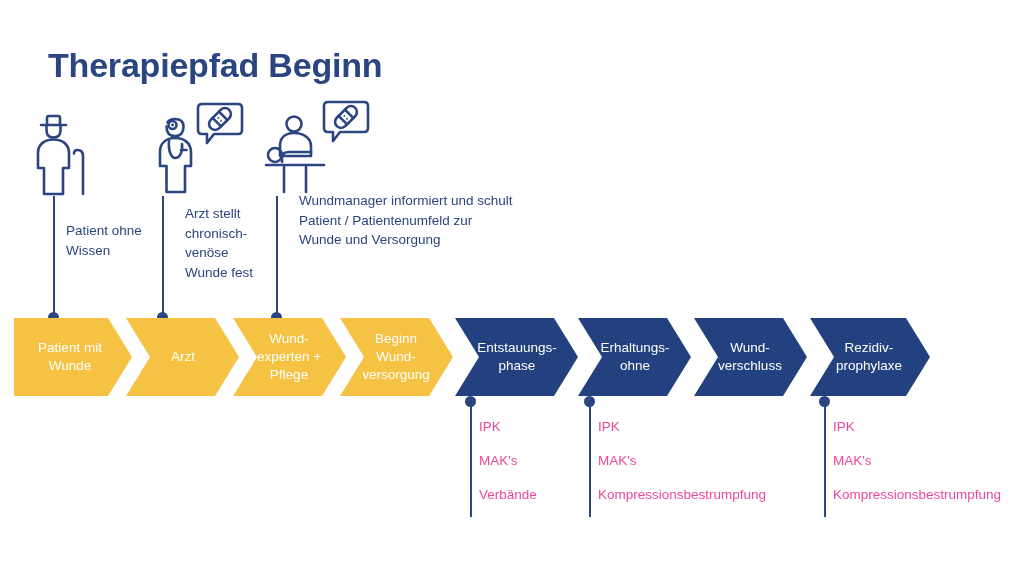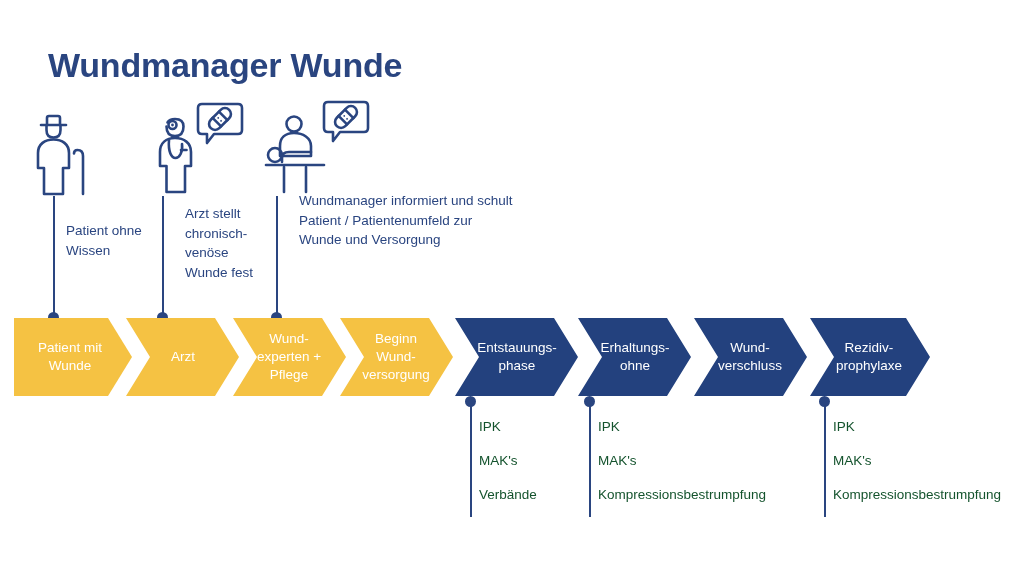--- a/index.html
+++ b/index.html
@@ -93,31 +93,31 @@
     position: absolute;
     width: 11px;
     height: 11px;
     border-radius: 50%;
     background: #2A4580;
   }
   .bot-item {
     position: absolute;
     font-size: 13.5px;
     line-height: 18px;
-    color: #14532d;
+    color: #ec4899;
     white-space: nowrap;
     padding-left: 9px;
   }
 </style>
 </head>
 <body>
 
 <div id="canvas">
 
-  <div class="abs" id="page-title">Wundmanager Wunde</div>
+  <div class="abs" id="page-title">Therapiepfad Beginn</div>
 
   <div class="top-group" style="left:33px; top:112px; width:120px; height:86px;">
     <span class="top-icon">
       <svg width="70" height="86" viewBox="0 0 70 86" fill="none" stroke="#2A4580" stroke-width="2.6" stroke-linecap="round" stroke-linejoin="round">
 
         <line x1="8" y1="13" x2="33" y2="13"></line>
 
         <path d="M14 13 L14 6 Q14 4 16 4 L25 4 Q27 4 27 6 L27 13"></path>
 
         <path d="M13.5 14 L13.5 18 Q13.5 25.5 20.5 25.5 Q27.5 25.5 27.5 18 L27.5 14"></path>

